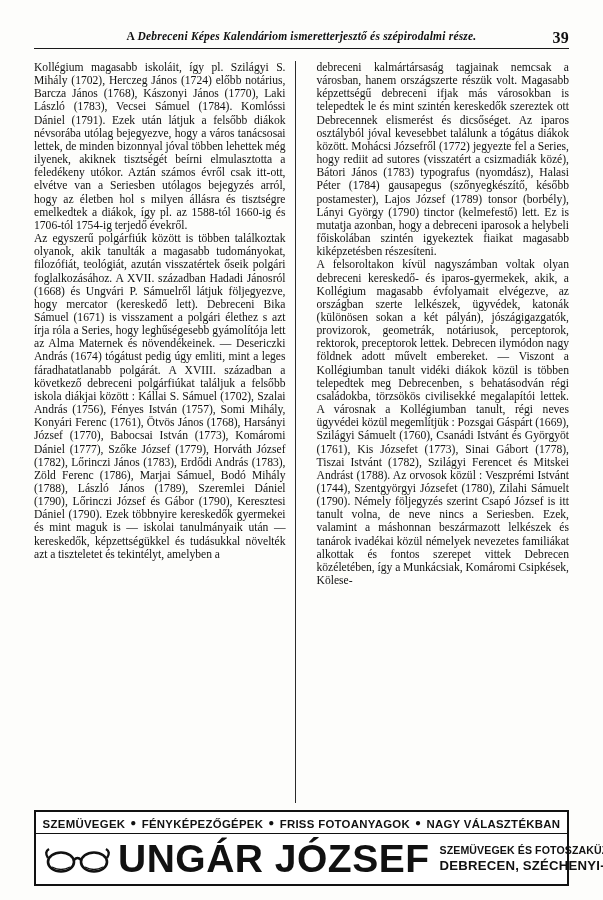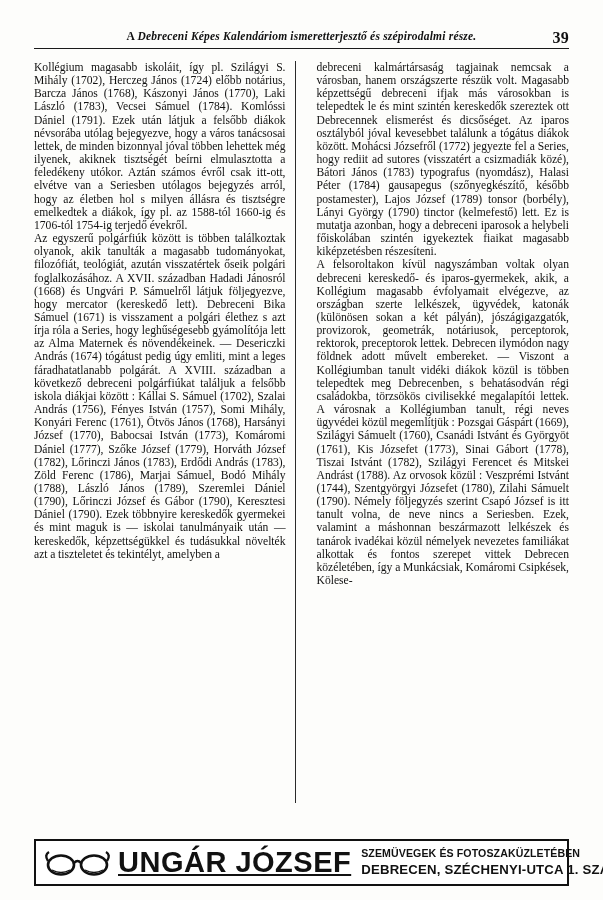--- a/index.html
+++ b/index.html
@@ -111,26 +111,25 @@
     flex: 0 0 74px;
     display: flex;
     align-items: center;
     justify-content: center;
     padding-top: 2px;
   }
   .ad-name {
     flex: 0 0 auto;
     font-family: "Liberation Sans", sans-serif;
     font-weight: bold;
-    font-size: 29px;
+    font-size: 39px;
     letter-spacing: 0.5px;
     line-height: 1;
     padding: 0 10px 0 2px;
     white-space: nowrap;
-    text-decoration: underline;
   }
   .ad-right {
     flex: 1 1 auto;
     font-family: "Liberation Sans", sans-serif;
     line-height: 1.18;
   }
   .ad-right .l1 {
     font-size: 10.6px;
     font-weight: bold;
     letter-spacing: 0.1px;
@@ -166,20 +165,23 @@
       <p>Kollégium magasabb iskoláit, így pl. Szilágyi S. Mihály (1702), Herczeg János (1724) előbb notárius, Barcza János (1768), Kászonyi János (1770), Laki László (1783), Vecsei Sámuel (1784). Komlóssi Dániel (1791). Ezek után látjuk a felsőbb diákok névsorába utólag bejegyezve, hogy a város tanácsosai lettek, de minden bizonnyal jóval többen lehettek még ilyenek, akiknek tisztségét beírni elmulasztotta a feledékeny utókor. Aztán számos évről csak itt-ott, elvétve van a Seriesben utólagos bejegyzés arról, hogy az életben hol s milyen állásra és tisztségre emelkedtek a diákok, így pl. az 1588-tól 1660-ig és 1706-tól 1754-ig terjedő évekről.</p>
       <p>Az egyszerű polgárfiúk között is többen találkoztak olyanok, akik tanulták a magasabb tudományokat, filozófiát, teológiát, azután visszatértek őseik polgári foglalkozásához. A XVII. században Hadadi Jánosról (1668) és Ungvári P. Sámuelről látjuk följegyezve, hogy mercator (kereskedő lett). Debreceni Bika Sámuel (1671) is visszament a polgári élethez s azt írja róla a Series, hogy leghűségesebb gyámolítója lett az Alma Maternek és növendékeinek. — Desericzki András (1674) tógátust pedig úgy emliti, mint a leges fáradhatatlanabb polgárát. A XVIII. században a következő debreceni polgárfiúkat találjuk a felsőbb iskola diákjai között : Kállai S. Sámuel (1702), Szalai András (1756), Fényes István (1757), Somi Mihály, Konyári Ferenc (1761), Ötvös János (1768), Harsányi József (1770), Babocsai István (1773), Komáromi Dániel (1777), Szőke József (1779), Horváth József (1782), Lőrinczi János (1783), Erdődi András (1783), Zöld Ferenc (1786), Marjai Sámuel, Bodó Mihály (1788), László János (1789), Szeremlei Dániel (1790), Lőrinczi József és Gábor (1790), Keresztesi Dániel (1790). Ezek többnyire kereskedők gyermekei és mint maguk is — iskolai tanulmányaik után — kereskedők, képzettségükkel és tudásukkal növelték azt a tiszteletet és tekintélyt, amelyben a</p>
     </div>
     <div class="col right">
       <p>debreceni kalmártársaság tagjainak nemcsak a városban, hanem országszerte részük volt. Magasabb képzettségű debreceni ifjak más városokban is telepedtek le és mint szintén kereskedők szereztek ott Debrecennek elismerést és dicsőséget. Az iparos osztályból jóval kevesebbet találunk a tógátus diákok között. Mohácsi Józsefről (1772) jegyezte fel a Series, hogy rediit ad sutores (visszatért a csizmadiák közé), Bátori János (1783) typografus (nyomdász), Halasi Péter (1784) gausapegus (szőnyegkészítő, később postamester), Lajos József (1789) tonsor (borbély), Lányi György (1790) tinctor (kelmefestő) lett. Ez is mutatja azonban, hogy a debreceni iparosok a helybeli főiskolában szintén igyekeztek fiaikat magasabb kiképzetésben részesíteni.</p>
       <p>A felsoroltakon kívül nagyszámban voltak olyan debreceni kereskedő- és iparos-gyermekek, akik, a Kollégium magasabb évfolyamait elvégezve, az országban szerte lelkészek, ügyvédek, katonák (különösen sokan a két pályán), jószágigazgatók, provizorok, geometrák, notáriusok, perceptorok, rektorok, preceptorok lettek. Debrecen ilymódon nagy földnek adott művelt embereket. — Viszont a Kollégiumban tanult vidéki diákok közül is többen telepedtek meg Debrecenben, s behatásodván régi családokba, törzsökös civilisekké megalapítói lettek. A városnak a Kollégiumban tanult, régi neves ügyvédei közül megemlítjük : Pozsgai Gáspárt (1669), Szilágyi Sámuelt (1760), Csanádi Istvánt és Györgyöt (1761), Kis Józsefet (1773), Sinai Gábort (1778), Tiszai Istvánt (1782), Szilágyi Ferencet és Mitskei Andrást (1788). Az orvosok közül : Veszprémi Istvánt (1744), Szentgyörgyi Józsefet (1780), Zilahi Sámuelt (1790). Némely följegyzés szerint Csapó József is itt tanult volna, de neve nincs a Seriesben. Ezek, valamint a máshonnan beszármazott lelkészek és tanárok ivadékai közül némelyek nevezetes familiákat alkottak és fontos szerepet vittek Debrecen közéletében, így a Munkácsiak, Komáromi Csipkések, Kölese-</p>
     </div>
   </div>
 
   <div class="ad">
+    <div class="ad-top">
+      <span>SZEMÜVEGEK</span><span class="dot">●</span><span>FÉNYKÉPEZŐGÉPEK</span><span class="dot">●</span><span>FRISS FOTOANYAGOK</span><span class="dot">●</span><span>NAGY VÁLASZTÉKBAN</span>
+    </div>
     <div class="ad-body">
       <div class="ad-glasses">
         <svg width="70" height="30" viewBox="0 0 70 30" aria-hidden="true">
           <ellipse cx="17" cy="17" rx="13" ry="9.5" fill="none" stroke="#111" stroke-width="2.6"></ellipse>
           <ellipse cx="50" cy="17" rx="13" ry="9.5" fill="none" stroke="#111" stroke-width="2.6"></ellipse>
           <path d="M30 15 Q33.5 11 37 15" fill="none" stroke="#111" stroke-width="2.4"></path>
           <path d="M4 13 Q0 7 5 4" fill="none" stroke="#111" stroke-width="2.4"></path>
           <path d="M63 13 Q67 7 62 4" fill="none" stroke="#111" stroke-width="2.4"></path>
           <path d="M8 22 Q17 27 26 22" fill="none" stroke="#111" stroke-width="1.3"></path>
           <path d="M41 22 Q50 27 59 22" fill="none" stroke="#111" stroke-width="1.3"></path>

